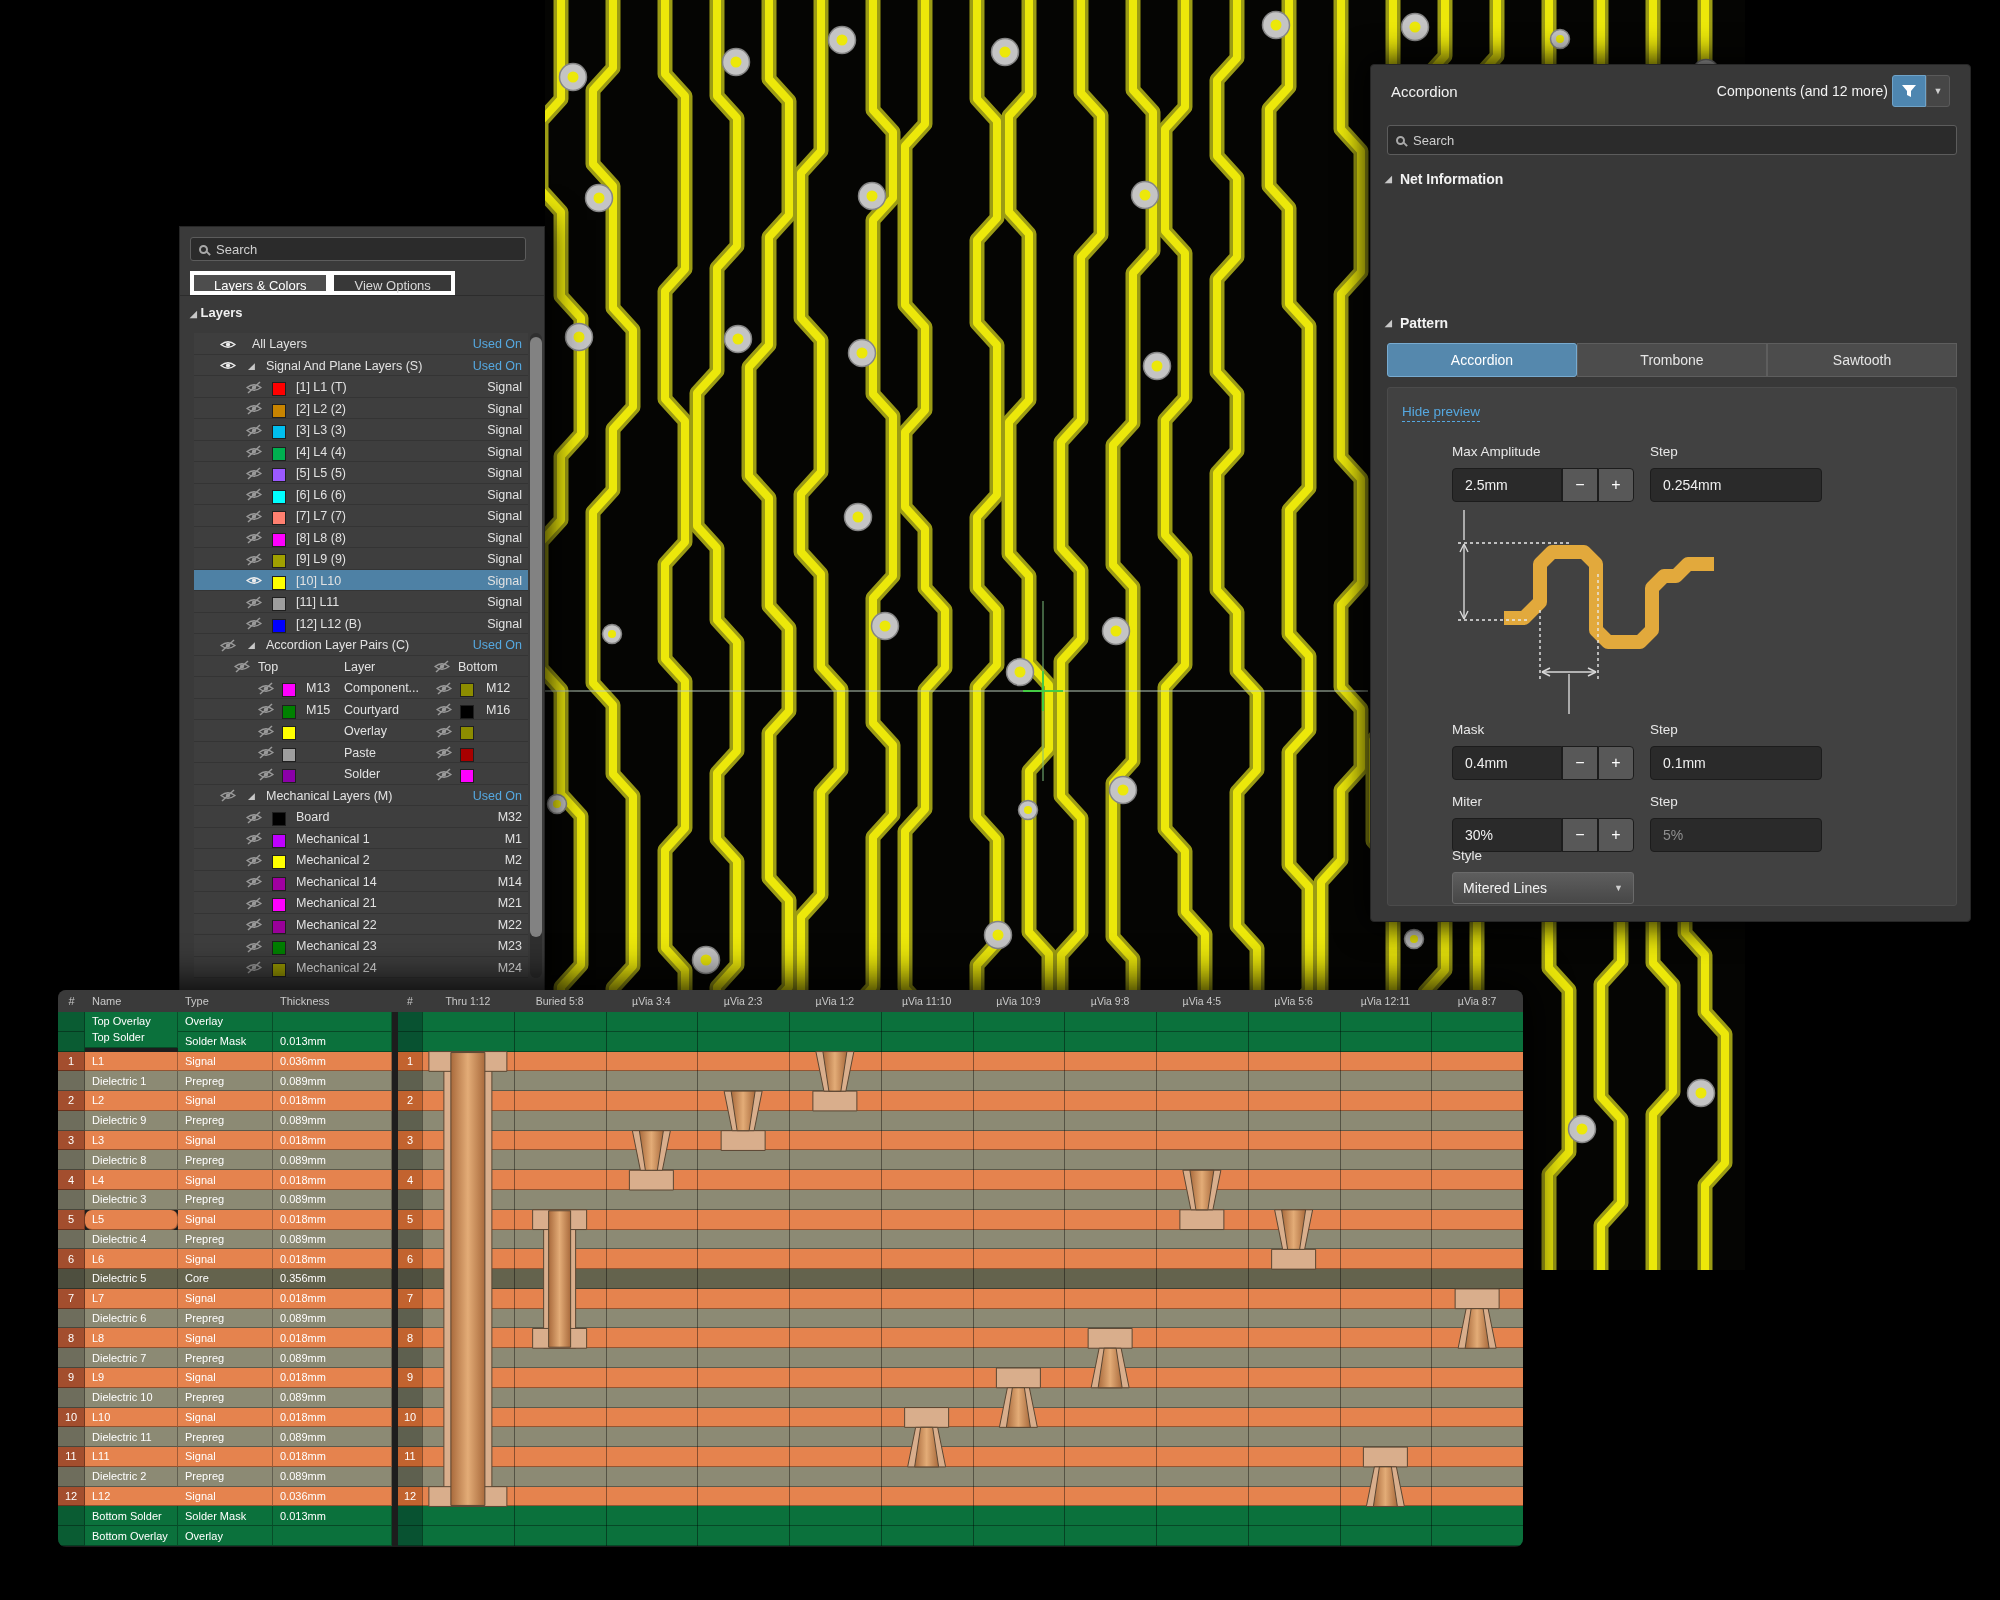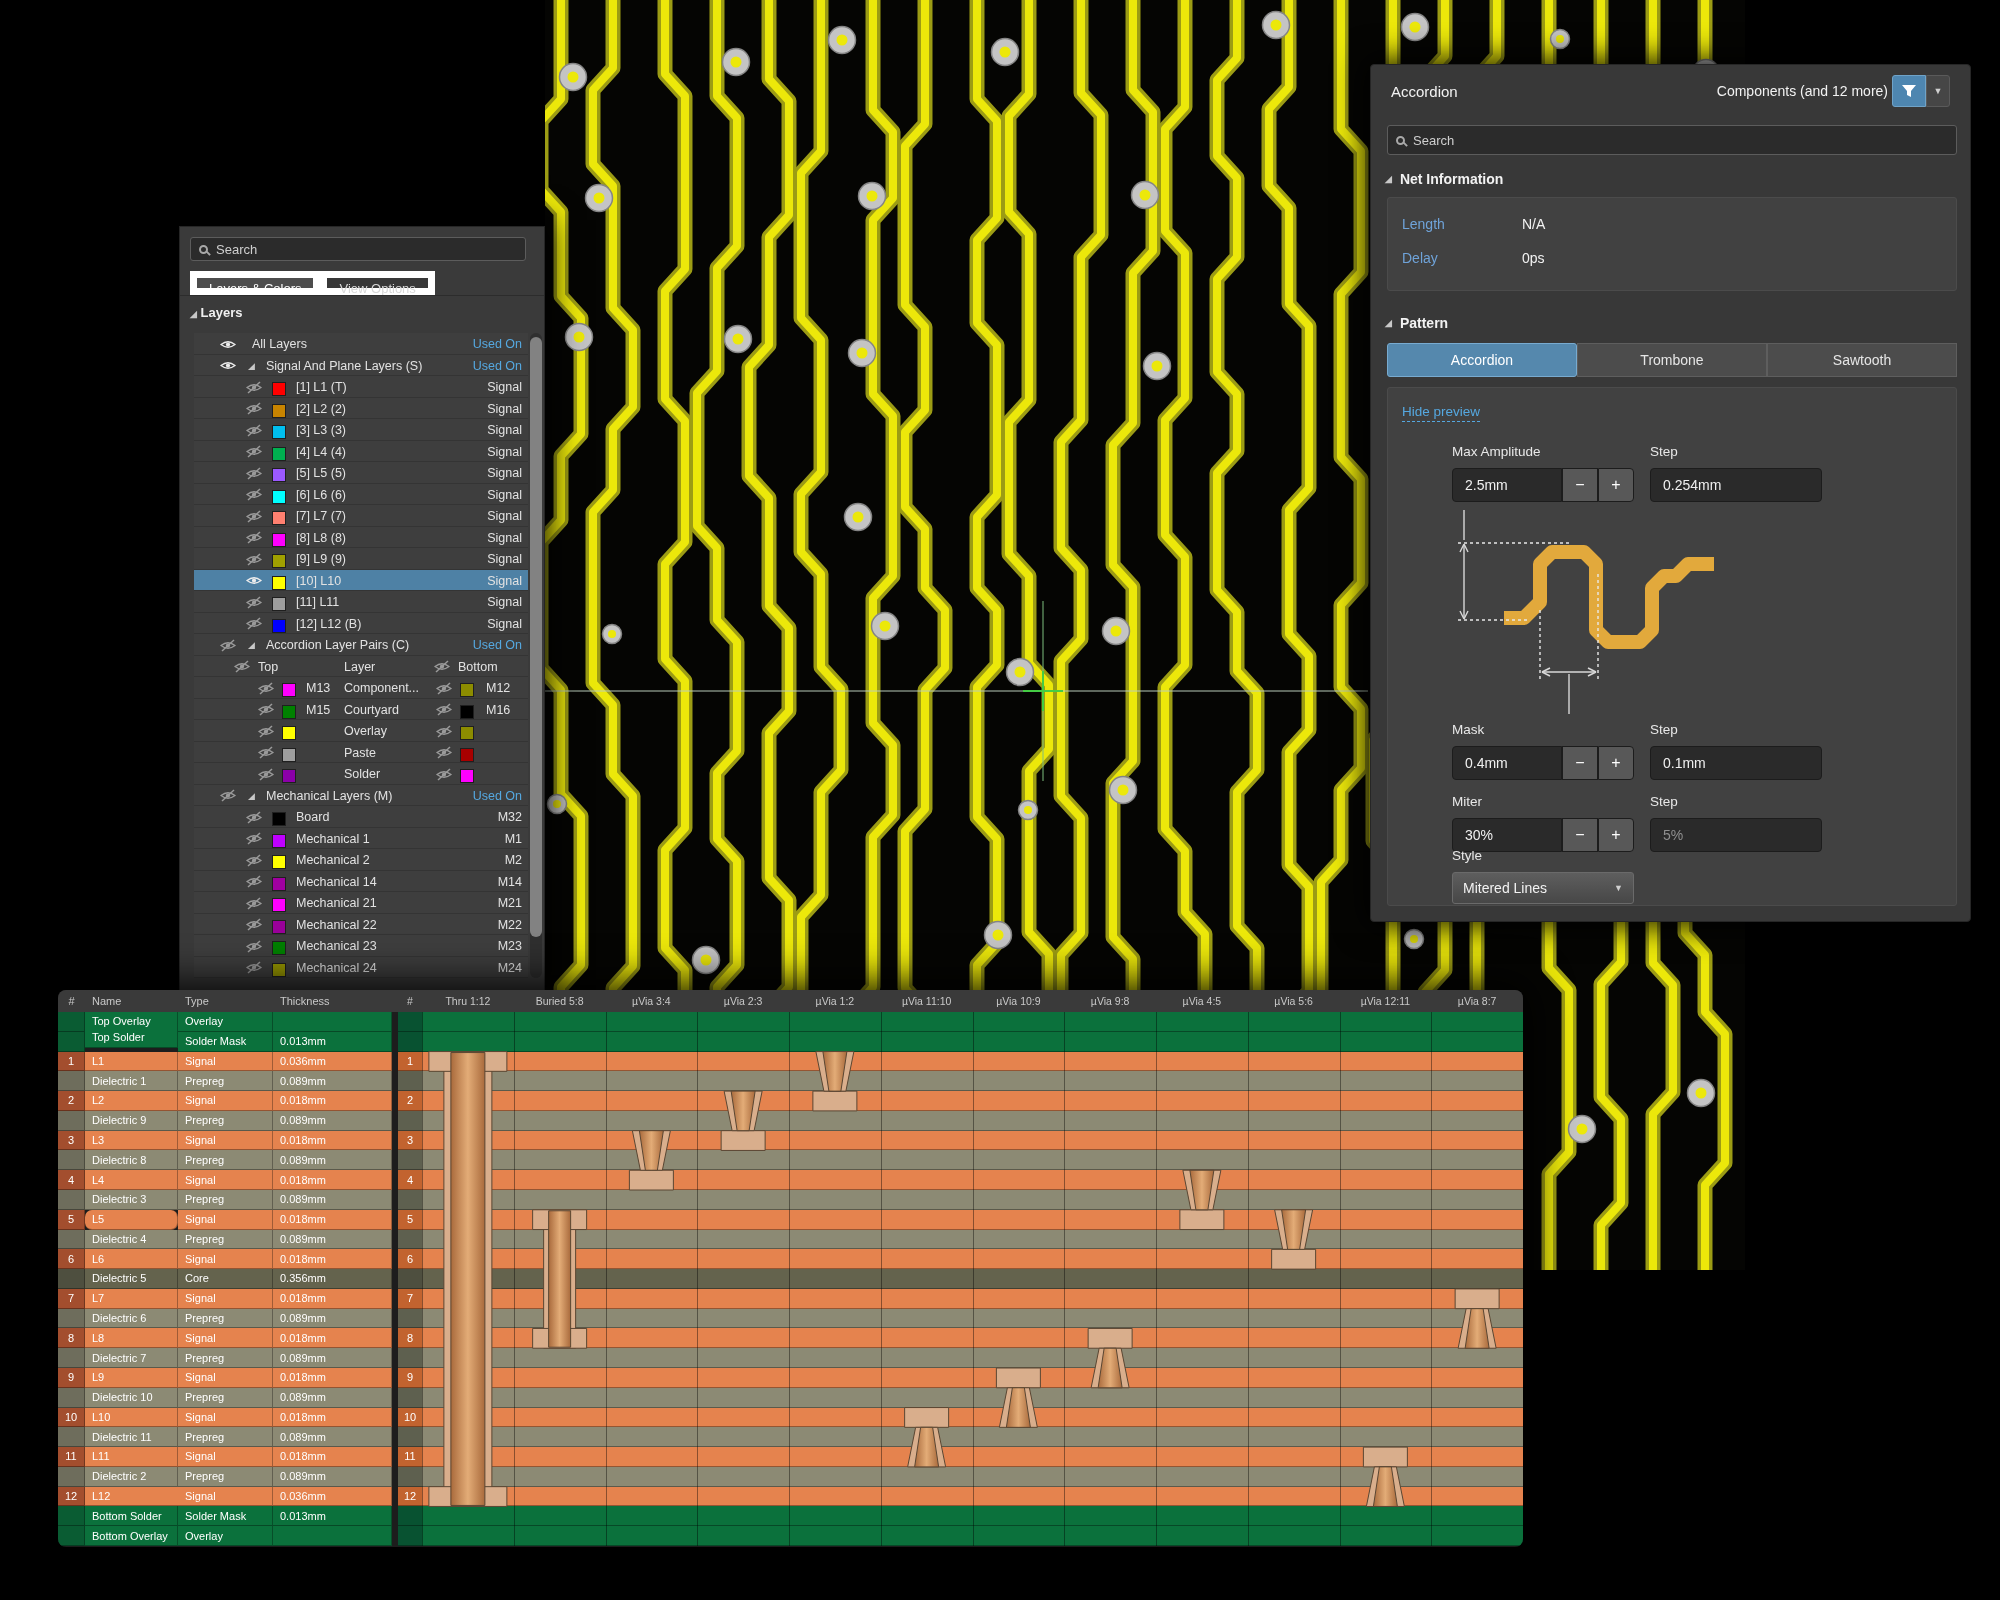--- a/index.html
+++ b/index.html
@@ -26,21 +26,21 @@
   .mag { position:relative; width:9px; height:9px; border:2px solid #a8a8a8; border-radius:50%; flex:0 0 auto;}
   .mag::after { content:""; position:absolute; width:6px; height:2px; background:#a8a8a8;
     transform:rotate(45deg); right:-5px; bottom:-2px; }
 
   .tri { color:#c8c8c8; font-size:9px; }
   .blue { color:#55a8e0; }
 
   
   #left-panel { left:179px; top:226px; width:366px; height:766px; border:1px solid #262626; z-index:6;}
   #lp-tabs { position:absolute; left:10px; top:44px; height:24px; display:flex; }
-  .lp-tab { padding:3px 12px; font-size:13px; color:#d8d8d8; background:#383838; border:7px solid #ffffff; }
+  .lp-tab { padding:3px 20px; font-size:13px; color:#d8d8d8; background:#383838; border:4px solid #ffffff; }
   .lp-tab.active { background:#4d4d4d; color:#fff; }
   #lp-sep { position:absolute; left:0; top:68px; width:100%; height:1px; background:#2c2c2c;}
   #lp-section { position:absolute; left:10px; top:78px; font-size:13px; font-weight:bold; color:#f0f0f0;}
   #layer-rows { position:absolute; left:14px; top:106px; width:334px; }
   .lrow { position:absolute; left:0; width:100%; height:22px; background:#3e3e3e;
     border-bottom:1px solid #343434; font-size:12.5px; color:#e2e2e2; }
   .lrow.sel { background:#4e81a5; }
   .lrow > span, .lrow > div { position:absolute; top:0; height:22px; display:flex; align-items:center; }
   .swatch { width:14px; height:14px; margin-top:4px; border:1px solid #1f1f1f; display:inline-block;}
   .r-label { right:6px; justify-content:flex-end; }
@@ -744,26 +744,20 @@
 
     <div class="searchbox" style="left:16px; top:60px; width:570px; height:30px;">
       <span class="mag"></span>
       <span>Search</span>
     </div>
 
     <div class="rp-sechead" style="top:106px;">
       <span class="tri">◢</span>
       <span>Net Information</span>
     </div>
-    <div class="rp-box" style="top:132px; height:94px;">
-      <span class="ni-label" style="top:18px;">Length</span>
-      <span class="ni-value" style="top:18px;">N/A</span>
-      <span class="ni-label" style="top:52px;">Delay</span>
-      <span class="ni-value" style="top:52px;">0ps</span>
-    </div>
 
     <div class="rp-sechead" style="top:250px;">
       <span class="tri">◢</span>
       <span>Pattern</span>
     </div>
     <div id="rp-tabs">
       <div class="rp-tab active">Accordion</div>
       <div class="rp-tab">Trombone</div>
       <div class="rp-tab">Sawtooth</div>
     </div>

